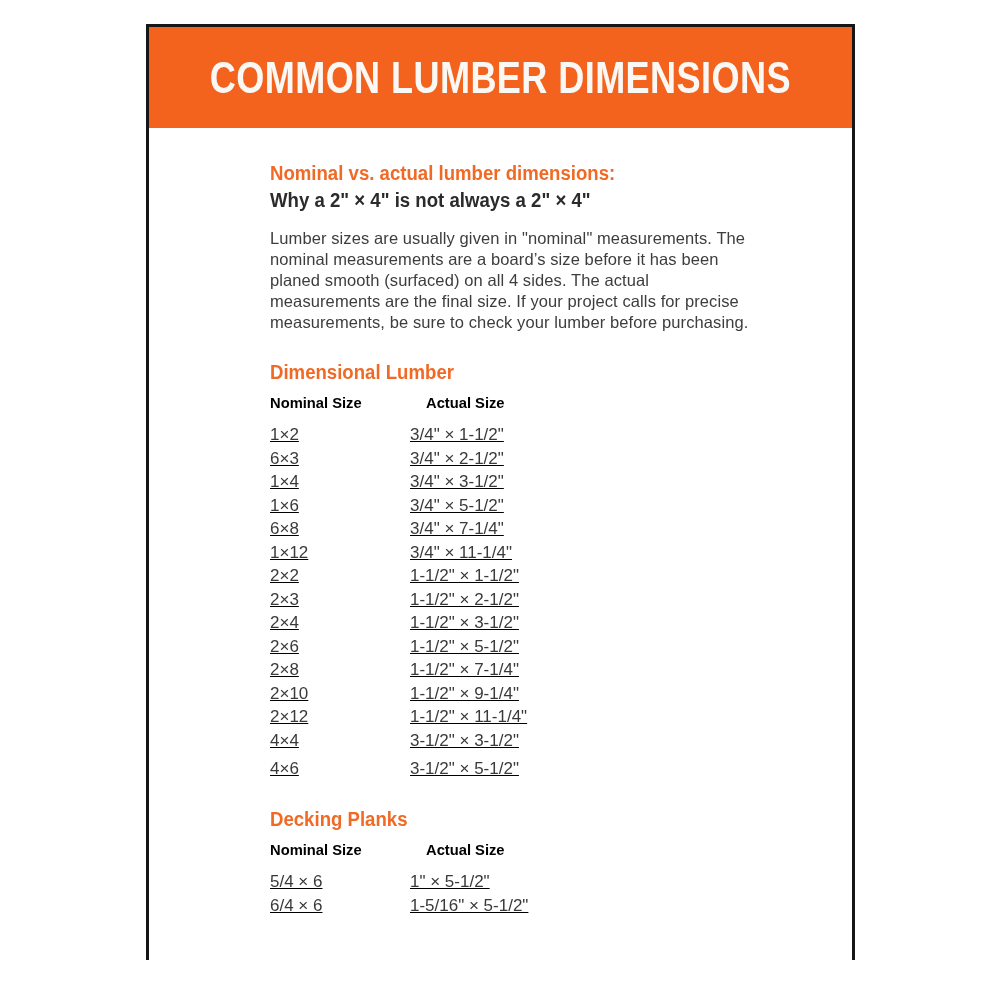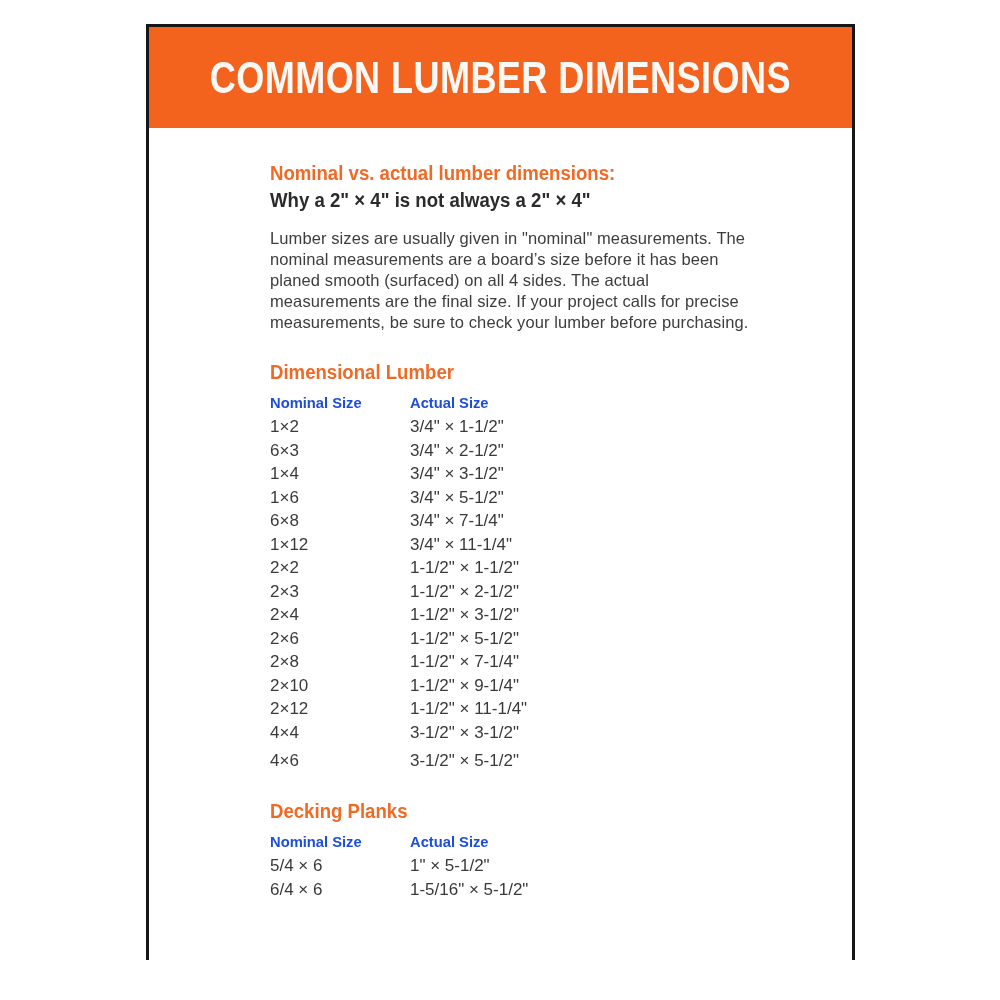--- a/index.html
+++ b/index.html
@@ -90,30 +90,31 @@
     letter-spacing: 0.1px;
   }
   .section-dimensional { margin-top: 28px; }
   .section-decking { margin-top: 27px; }
   .tbl { margin-top: 10px; }
   .tbl-head {
     display: grid;
     grid-template-columns: 140px auto;
     font-size: 15.5px;
     font-weight: bold;
-    color: #1d4ed8;
+    color: #000000;
     line-height: 17px;
+    gap: 16px;
   }
   .tbl-head span {
     display: inline-block;
     transform: scaleX(0.95);
     transform-origin: left center;
     white-space: nowrap;
   }
-  .tbl-body { margin-top: 4px; }
+  .tbl-body { margin-top: 12px; text-decoration: underline; }
   .tbl-row {
     display: grid;
     grid-template-columns: 140px auto;
     font-size: 17px;
     color: #3a3a3a;
     line-height: 23.5px;
     white-space: nowrap;
   }
   .dim-body .tbl-row:last-child { margin-top: 5px; }
   .deck-body .tbl-row { line-height: 24px; }

